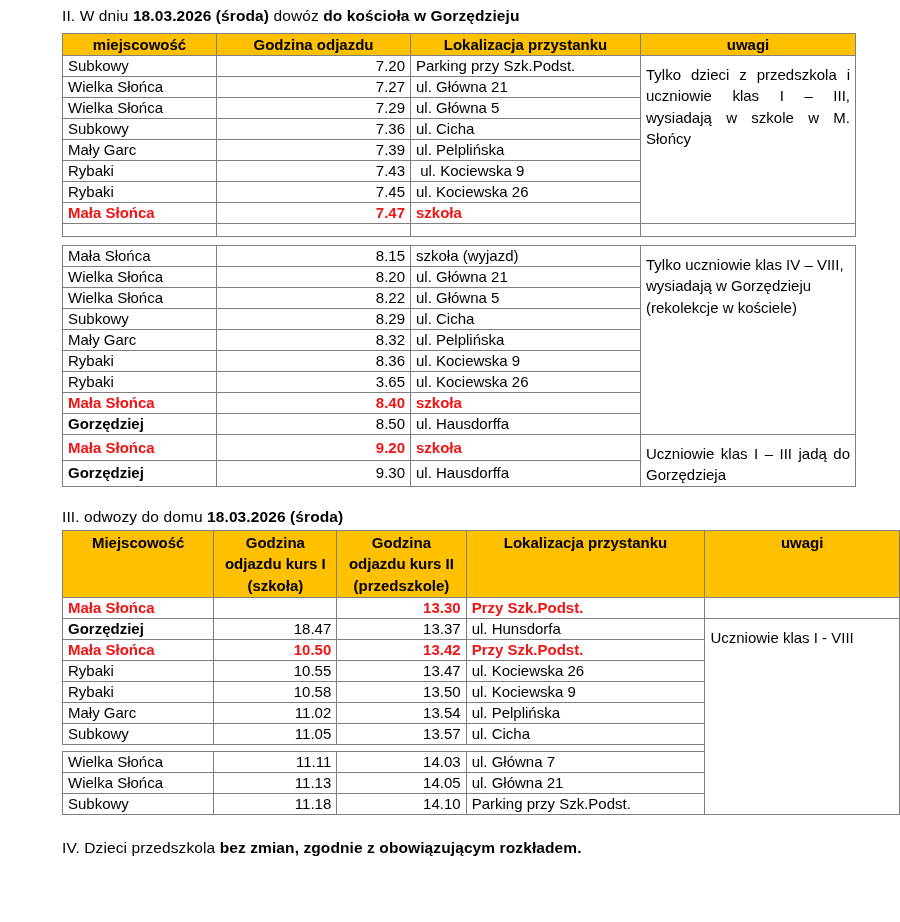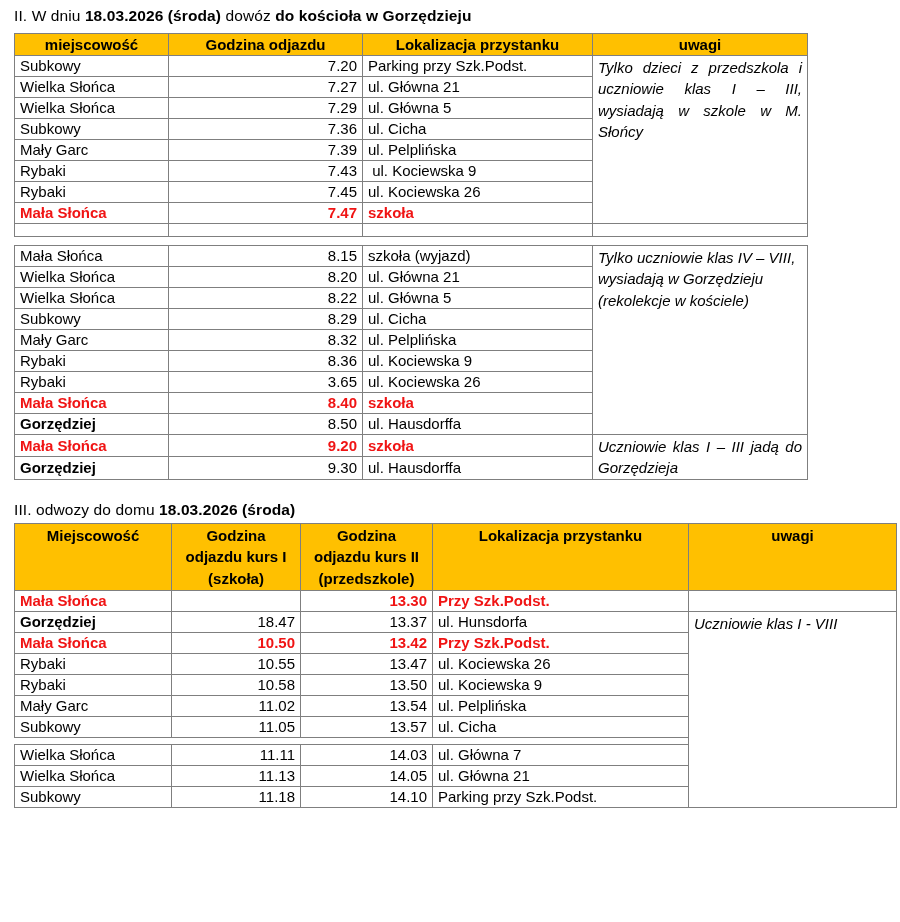--- a/index.html
+++ b/index.html
@@ -8,21 +8,21 @@
     background: #ffffff;
   }
   body {
     width: 900px;
     height: 922px;
     font-family: "Liberation Sans", sans-serif;
     font-size: 15px;
     color: #000000;
     overflow: hidden;
   }
-  .page { padding: 7px 0 0 14px; }
+  .page { padding: 7px 0 0 14px; margin-left: 48px; }
 
   .title {
     font-size: 15.5px;
     font-weight: normal;
     margin: 0 0 8px 0;
     letter-spacing: 0.1px;
   }
   .b { font-weight: bold; }
 
   table {
@@ -42,23 +42,22 @@
   th {
     background: var(--header-bg, #FFC000);
     font-weight: bold;
     text-align: center;
     height: 21px;
   }
   .time { text-align: right; }
   .red  { color: var(--red, #FF0000); font-weight: bold; }
   .note {
     vertical-align: top;
-    padding-top: 1px;
+    padding-top: 8px;
     line-height: 1.42;
-    font-style: italic;
   }
   .justify { text-align: justify; }
   tr.empty td { height: 12px; }
   td.spacer { border: none; height: 6px; padding: 0; }
 
   #table2b { margin-top: 8px; }
 
   #title3 { margin: 21px 0 4px 0; }
   #table3 thead th {
     height: 62px;
@@ -298,14 +297,15 @@
         </tr>
         <tr>
           <td>Subkowy</td>
           <td class="time ">11.18</td>
           <td class="time ">14.10</td>
           <td>Parking przy Szk.Podst.</td>
         </tr>
       </tbody>
   </table>
 
+  <p class="title" id="title4"><span>IV. Dzieci przedszkola </span><span class="b">bez zmian, zgodnie z obowiązującym rozkładem.</span></p>
 
 </div>
 
 </body></html>

